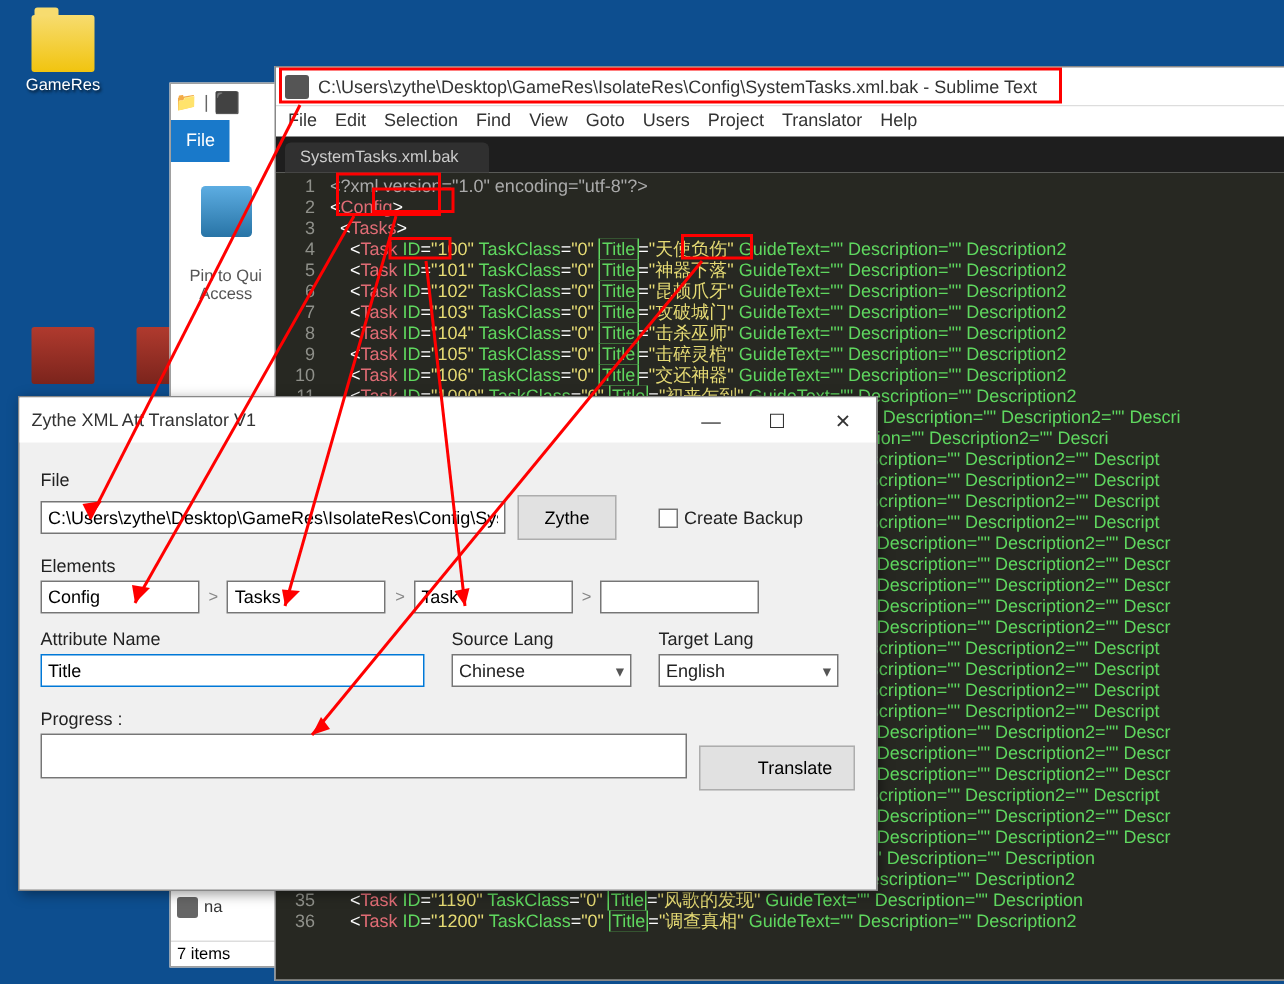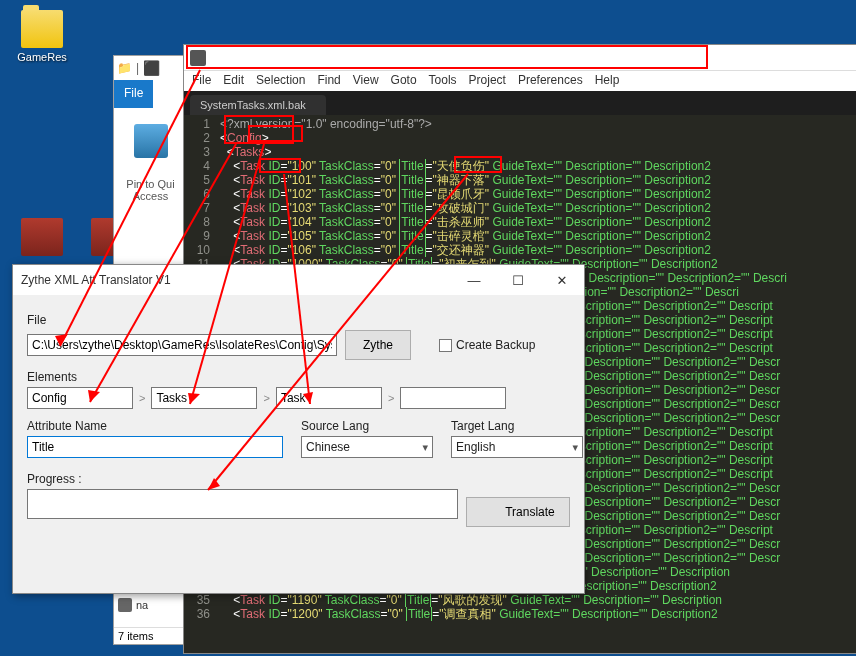--- a/index.html
+++ b/index.html
@@ -59,21 +59,21 @@
 .dlg-dropdown { border: 1px solid #767676; background: #fff; height: 22px; padding: 2px 4px; font-size: 12px; position: relative; display: inline-flex; align-items: center; }
 .dlg-dropdown:after { content: "▾"; position: absolute; right: 4px; font-size: 11px; color: #555; }
 .dlg-file-row { display: flex; gap: 8px; align-items: center; }
 .dlg-file-row .dlg-input { flex: 0 0 310px; }
 .dlg-button { border: 1px solid #adadad; background: #e1e1e1; height: 30px; width: 66px; font-size: 12px; cursor: pointer; }
 .dlg-checkbox { width: 13px; height: 13px; border: 1px solid #767676; background: #fff; display: inline-block; margin-right: 4px; vertical-align: middle; }
 .elem-row { display: flex; align-items: center; gap: 6px; }
 .elem-row .dlg-input { width: 106px; }
 .elem-sep { color: #888; font-size: 11px; }
 .attr-row { display: flex; gap: 18px; align-items: flex-end; }
-.attr-col .dlg-input, .attr-col .dlg-dropdown { width: 132px; }
+.attr-col .dlg-input, .attr-col .dlg-dropdown { width: 120px; }
 .attr-col.wide .dlg-input { width: 256px; }
 .translate-btn { width: 104px; height: 30px; border: 1px solid #adadad; background: #e1e1e1; font-size: 12px; float: right; margin-top: 8px; padding-left: 24px; }
 
 
 .redbox { position: absolute; border: 2px solid #ff0000; pointer-events: none; }
 svg.arrows { position: absolute; top: 0; left: 0; width: 856px; height: 656px; pointer-events: none; }
 svg.arrows line { stroke: #ff0000; stroke-width: 2; }
 svg.arrows polygon { fill: #ff0000; }
 </style>
 </head>
@@ -116,31 +116,32 @@
         <span class="ico na-ico"></span>
         <span>na</span>
       </div>
   </div>
   <div class="explorer-foot">7 items</div>
 </div>
 
 <div class="sublime">
   <div class="sublime-titlebar">
     <span class="st-ico"></span>
+    <span>C:\Users\zythe\Desktop\GameRes\IsolateRes\Config\SystemTasks.xml.bak - Sublime Text</span>
   </div>
   <div class="sublime-menu">
     <span>File</span>
     <span>Edit</span>
     <span>Selection</span>
     <span>Find</span>
     <span>View</span>
     <span>Goto</span>
-    <span>Tools</span>
+    <span>Users</span>
     <span>Project</span>
-    <span>Preferences</span>
+    <span>Translator</span>
     <span>Help</span>
   </div>
   <div class="sublime-tabbar">
     <div class="sublime-tab">SystemTasks.xml.bak</div>
   </div>
   <div class="editor" id="editor"><div class="line"><span class="ln">1</span><span class="code"><span class="c-pi">&lt;?xml version="1.0" encoding="utf-8"?&gt;</span></span></div><div class="line"><span class="ln">2</span><span class="code"><span class="c-br">&lt;</span><span class="c-tag">Config</span><span class="c-br">&gt;</span></span></div><div class="line"><span class="ln">3</span><span class="code">  <span class="c-br">&lt;</span><span class="c-tag">Tasks</span><span class="c-br">&gt;</span></span></div><div class="line"><span class="ln">4</span><span class="code">    <span class="c-br">&lt;</span><span class="c-tag">Task</span> <span class="c-attr">ID</span><span class="c-br">=</span><span class="c-str">"100"</span> <span class="c-attr">TaskClass</span><span class="c-br">=</span><span class="c-str">"0"</span> <span class="c-attr-hl">Title</span><span class="c-br">=</span><span class="c-str">"天使负伤"</span> <span class="c-attr">GuideText="" Description="" Description2</span></span></div><div class="line"><span class="ln">5</span><span class="code">    <span class="c-br">&lt;</span><span class="c-tag">Task</span> <span class="c-attr">ID</span><span class="c-br">=</span><span class="c-str">"101"</span> <span class="c-attr">TaskClass</span><span class="c-br">=</span><span class="c-str">"0"</span> <span class="c-attr-hl">Title</span><span class="c-br">=</span><span class="c-str">"神器下落"</span> <span class="c-attr">GuideText="" Description="" Description2</span></span></div><div class="line"><span class="ln">6</span><span class="code">    <span class="c-br">&lt;</span><span class="c-tag">Task</span> <span class="c-attr">ID</span><span class="c-br">=</span><span class="c-str">"102"</span> <span class="c-attr">TaskClass</span><span class="c-br">=</span><span class="c-str">"0"</span> <span class="c-attr-hl">Title</span><span class="c-br">=</span><span class="c-str">"昆顿爪牙"</span> <span class="c-attr">GuideText="" Description="" Description2</span></span></div><div class="line"><span class="ln">7</span><span class="code">    <span class="c-br">&lt;</span><span class="c-tag">Task</span> <span class="c-attr">ID</span><span class="c-br">=</span><span class="c-str">"103"</span> <span class="c-attr">TaskClass</span><span class="c-br">=</span><span class="c-str">"0"</span> <span class="c-attr-hl">Title</span><span class="c-br">=</span><span class="c-str">"攻破城门"</span> <span class="c-attr">GuideText="" Description="" Description2</span></span></div><div class="line"><span class="ln">8</span><span class="code">    <span class="c-br">&lt;</span><span class="c-tag">Task</span> <span class="c-attr">ID</span><span class="c-br">=</span><span class="c-str">"104"</span> <span class="c-attr">TaskClass</span><span class="c-br">=</span><span class="c-str">"0"</span> <span class="c-attr-hl">Title</span><span class="c-br">=</span><span class="c-str">"击杀巫师"</span> <span class="c-attr">GuideText="" Description="" Description2</span></span></div><div class="line"><span class="ln">9</span><span class="code">    <span class="c-br">&lt;</span><span class="c-tag">Task</span> <span class="c-attr">ID</span><span class="c-br">=</span><span class="c-str">"105"</span> <span class="c-attr">TaskClass</span><span class="c-br">=</span><span class="c-str">"0"</span> <span class="c-attr-hl">Title</span><span class="c-br">=</span><span class="c-str">"击碎灵棺"</span> <span class="c-attr">GuideText="" Description="" Description2</span></span></div><div class="line"><span class="ln">10</span><span class="code">    <span class="c-br">&lt;</span><span class="c-tag">Task</span> <span class="c-attr">ID</span><span class="c-br">=</span><span class="c-str">"106"</span> <span class="c-attr">TaskClass</span><span class="c-br">=</span><span class="c-str">"0"</span> <span class="c-attr-hl">Title</span><span class="c-br">=</span><span class="c-str">"交还神器"</span> <span class="c-attr">GuideText="" Description="" Description2</span></span></div><div class="line"><span class="ln">11</span><span class="code">    <span class="c-br">&lt;</span><span class="c-tag">Task</span> <span class="c-attr">ID</span><span class="c-br">=</span><span class="c-str">"1000"</span> <span class="c-attr">TaskClass</span><span class="c-br">=</span><span class="c-str">"0"</span> <span class="c-attr-hl">Title</span><span class="c-br">=</span><span class="c-str">"初来乍到"</span> <span class="c-attr">GuideText="" Description="" Description2</span></span></div><div class="line"><span class="ln">12</span><span class="code"><span style="display:inline-block;width:240px"></span><span class="c-str">调查真相"</span> <span class="c-attr">GuideText="" Description="" Description2="" Descri</span></span></div><div class="line"><span class="ln">13</span><span class="code"><span style="display:inline-block;width:240px"></span><span class="c-str">"</span> <span class="c-attr">GuideText="" Description="" Description2="" Descri</span></span></div><div class="line"><span class="ln">14</span><span class="code"><span style="display:inline-block;width:240px"></span><span class="c-str">蜘蛛"</span> <span class="c-attr">GuideText="" Description="" Description2="" Descript</span></span></div><div class="line"><span class="ln">15</span><span class="code"><span style="display:inline-block;width:240px"></span><span class="c-str">之祸"</span> <span class="c-attr">GuideText="" Description="" Description2="" Descript</span></span></div><div class="line"><span class="ln">16</span><span class="code"><span style="display:inline-block;width:240px"></span><span class="c-str">证明"</span> <span class="c-attr">GuideText="" Description="" Description2="" Descript</span></span></div><div class="line"><span class="ln">17</span><span class="code"><span style="display:inline-block;width:240px"></span><span class="c-str">粉丝"</span> <span class="c-attr">GuideText="" Description="" Description2="" Descript</span></span></div><div class="line"><span class="ln">18</span><span class="code"><span style="display:inline-block;width:240px"></span><span class="c-str">之翼(一)"</span> <span class="c-attr">GuideText="" Description="" Description2="" Descr</span></span></div><div class="line"><span class="ln">19</span><span class="code"><span style="display:inline-block;width:240px"></span><span class="c-str">之翼(二)"</span> <span class="c-attr">GuideText="" Description="" Description2="" Descr</span></span></div><div class="line"><span class="ln">20</span><span class="code"><span style="display:inline-block;width:240px"></span><span class="c-str">之翼(三)"</span> <span class="c-attr">GuideText="" Description="" Description2="" Descr</span></span></div><div class="line"><span class="ln">21</span><span class="code"><span style="display:inline-block;width:240px"></span><span class="c-str">之翼(四)"</span> <span class="c-attr">GuideText="" Description="" Description2="" Descr</span></span></div><div class="line"><span class="ln">22</span><span class="code"><span style="display:inline-block;width:240px"></span><span class="c-str">之翼(五)"</span> <span class="c-attr">GuideText="" Description="" Description2="" Descr</span></span></div><div class="line"><span class="ln">23</span><span class="code"><span style="display:inline-block;width:240px"></span><span class="c-str">城一"</span> <span class="c-attr">GuideText="" Description="" Description2="" Descript</span></span></div><div class="line"><span class="ln">24</span><span class="code"><span style="display:inline-block;width:240px"></span><span class="c-str">破浪"</span> <span class="c-attr">GuideText="" Description="" Description2="" Descript</span></span></div><div class="line"><span class="ln">25</span><span class="code"><span style="display:inline-block;width:240px"></span><span class="c-str">之乱"</span> <span class="c-attr">GuideText="" Description="" Description2="" Descript</span></span></div><div class="line"><span class="ln">26</span><span class="code"><span style="display:inline-block;width:240px"></span><span class="c-str">之谜"</span> <span class="c-attr">GuideText="" Description="" Description2="" Descript</span></span></div><div class="line"><span class="ln">27</span><span class="code"><span style="display:inline-block;width:240px"></span><span class="c-str">王殿(一)"</span> <span class="c-attr">GuideText="" Description="" Description2="" Descr</span></span></div><div class="line"><span class="ln">28</span><span class="code"><span style="display:inline-block;width:240px"></span><span class="c-str">王殿(二)"</span> <span class="c-attr">GuideText="" Description="" Description2="" Descr</span></span></div><div class="line"><span class="ln">29</span><span class="code"><span style="display:inline-block;width:240px"></span><span class="c-str">王殿(三)"</span> <span class="c-attr">GuideText="" Description="" Description2="" Descr</span></span></div><div class="line"><span class="ln">30</span><span class="code"><span style="display:inline-block;width:240px"></span><span class="c-str">仙踪"</span> <span class="c-attr">GuideText="" Description="" Description2="" Descript</span></span></div><div class="line"><span class="ln">31</span><span class="code"><span style="display:inline-block;width:240px"></span><span class="c-str">伙伴(一)"</span> <span class="c-attr">GuideText="" Description="" Description2="" Descr</span></span></div><div class="line"><span class="ln">32</span><span class="code"><span style="display:inline-block;width:240px"></span><span class="c-str">伙伴(二)"</span> <span class="c-attr">GuideText="" Description="" Description2="" Descr</span></span></div><div class="line"><span class="ln">33</span><span class="code">    <span class="c-br">&lt;</span><span class="c-tag">Task</span> <span class="c-attr">ID</span><span class="c-br">=</span><span class="c-str">"1180"</span> <span class="c-attr">TaskClass</span><span class="c-br">=</span><span class="c-str">"0"</span> <span class="c-attr-hl">Title</span><span class="c-br">=</span><span class="c-str">"精灵伙伴(三)"</span> <span class="c-attr">GuideText="" Description="" Description</span></span></div><div class="line"><span class="ln">34</span><span class="code">    <span class="c-br">&lt;</span><span class="c-tag">Task</span> <span class="c-attr">ID</span><span class="c-br">=</span><span class="c-str">"1181"</span> <span class="c-attr">TaskClass</span><span class="c-br">=</span><span class="c-str">"0"</span> <span class="c-attr-hl">Title</span><span class="c-br">=</span><span class="c-str">"安抚村民"</span> <span class="c-attr">GuideText="" Description="" Description2</span></span></div><div class="line"><span class="ln">35</span><span class="code">    <span class="c-br">&lt;</span><span class="c-tag">Task</span> <span class="c-attr">ID</span><span class="c-br">=</span><span class="c-str">"1190"</span> <span class="c-attr">TaskClass</span><span class="c-br">=</span><span class="c-str">"0"</span> <span class="c-attr-hl">Title</span><span class="c-br">=</span><span class="c-str">"风歌的发现"</span> <span class="c-attr">GuideText="" Description="" Description</span></span></div><div class="line"><span class="ln">36</span><span class="code">    <span class="c-br">&lt;</span><span class="c-tag">Task</span> <span class="c-attr">ID</span><span class="c-br">=</span><span class="c-str">"1200"</span> <span class="c-attr">TaskClass</span><span class="c-br">=</span><span class="c-str">"0"</span> <span class="c-attr-hl">Title</span><span class="c-br">=</span><span class="c-str">"调查真相"</span> <span class="c-attr">GuideText="" Description="" Description2</span></span></div></div>
 </div>
 
 <div class="dialog">
   <div class="dlg-titlebar">

